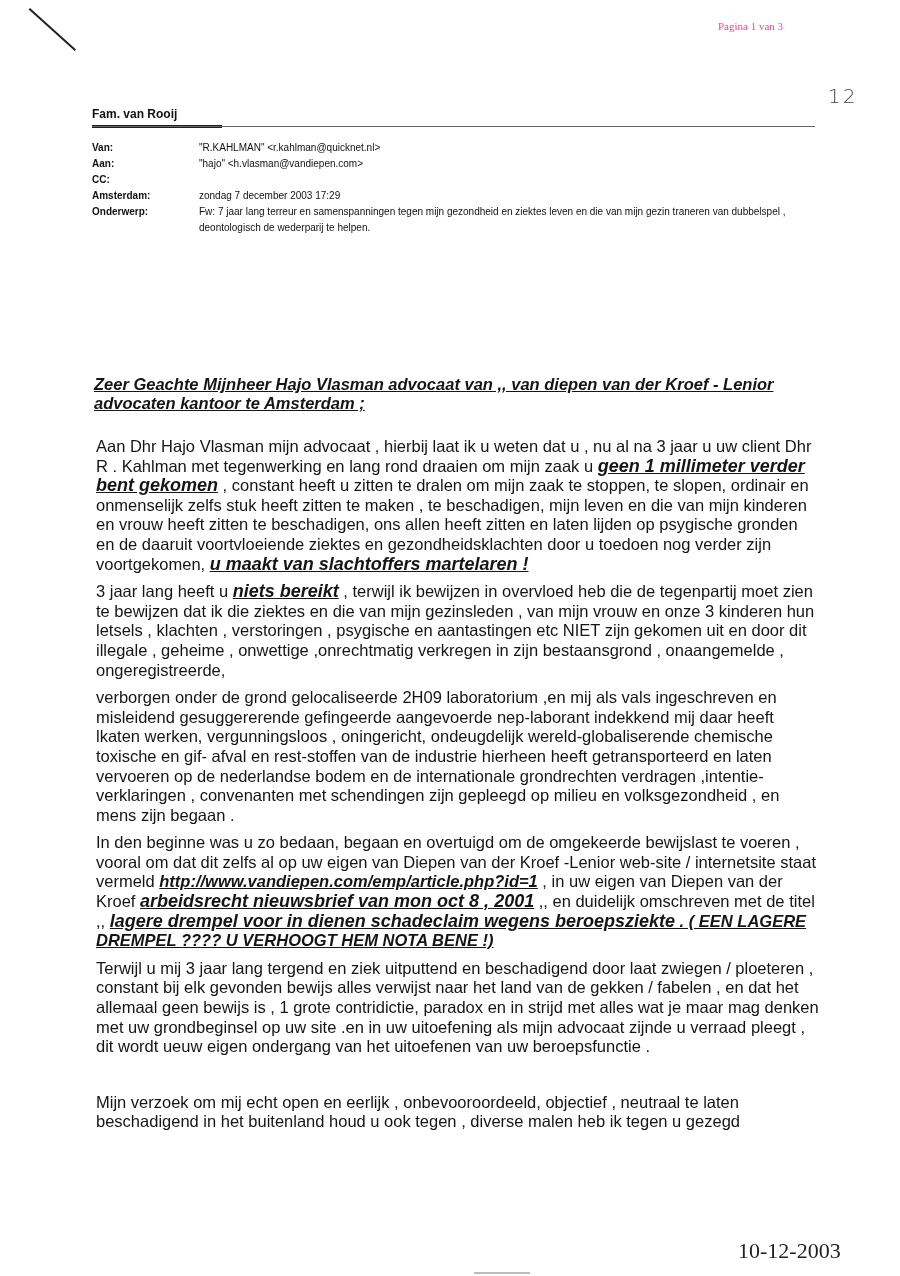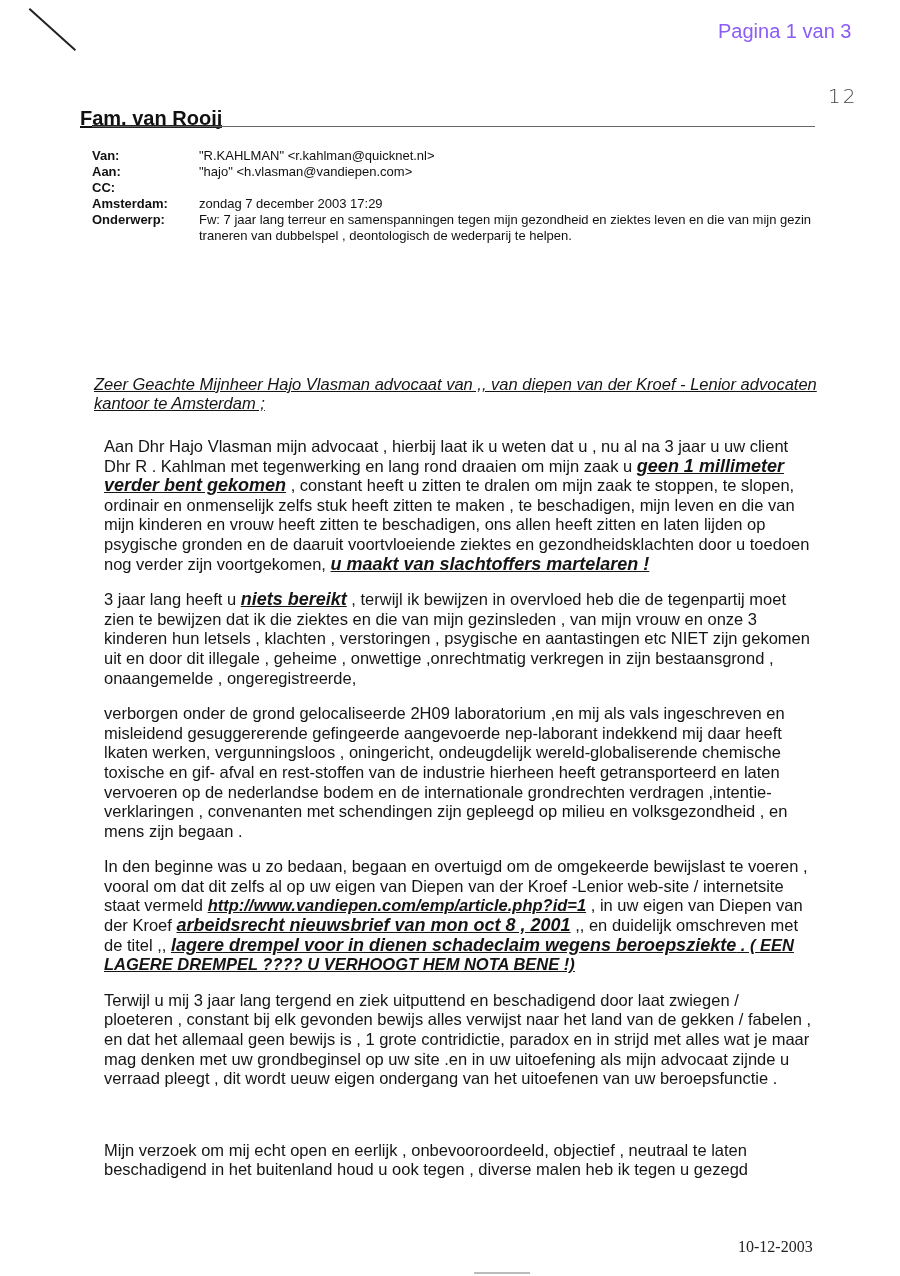--- a/index.html
+++ b/index.html
@@ -6,67 +6,67 @@
     body {
       width: 900px; height: 1276px; position: relative; overflow: hidden;
       color: #111; font-family: "Liberation Sans", sans-serif;
     }
     .slash {
       position: absolute; left: 30px; top: 8px; width: 62px; height: 2px;
       background: #222; transform-origin: 0 0; transform: rotate(42deg);
     }
     .page-num {
       position: absolute; left: 718px; top: 20px;
-      font-family: Liberation Sans, sans-serif; font-size: 20px; color: #8b5cf6;
+      font-family: Liberation Serif, serif; font-size: 11px; color: #ec4899;
     }
     .hand-num {
       position: absolute; left: 828px; top: 56px;
       font-family: "DejaVu Sans", sans-serif; font-size: 20px; color: #444;
       font-weight: 300; letter-spacing: 2px; margin-top: 28px;
     }
     .sender-name {
-      position: absolute; left: 80px; top: 107px;
-      font-family: "Liberation Sans", sans-serif; font-weight: bold; font-size: 20px;
-      text-decoration: underline; text-decoration-thickness: 2px;
+      position: absolute; left: 92px; top: 107px;
+      font-family: "Liberation Sans", sans-serif; font-weight: bold; font-size: 12px;
+      text-decoration-thickness: 2px;
     }
     .header-rule {
       position: absolute; left: 92px; top: 126px; width: 723px; height: 0;
       border-top: 1px solid #666;
     }
     .header-rule-thick {
       position: absolute; left: 92px; top: 125px; width: 130px; height: 0;
       border-top: 3px solid #222;
     }
     .meta {
-      position: absolute; left: 92px; top: 148px; width: 720px;
-      font-size: 13px; line-height: 16px;
+      position: absolute; left: 92px; top: 140px; width: 720px;
+      font-size: 10px; line-height: 16px;
     }
     .meta-row { display: flex; }
     .meta-label { width: 107px; font-weight: bold; flex: none; }
     .meta-value { flex: 1; }
     .body {
       position: absolute; left: 88px; top: 375px; width: 740px;
       font-size: 16.5px; line-height: 19.6px; color: #151515;
     }
-    .body p { margin: 16px; }
+    .body p { margin: 8px; }
     .salutation {
-      font-weight: normal; font-style: italic; text-decoration: underline;
+      font-weight: bold; font-style: italic; text-decoration: underline;
       font-size: 16.5px; line-height: 19px; margin: 0 0 24px 6px !important;
     }
     .em {
       font-weight: bold; font-style: italic; text-decoration: underline;
       font-size: 18px;
     }
     .em-sm {
       font-weight: bold; font-style: italic; text-decoration: underline;
     }
     .gap { height: 20px; }
     .footer-date {
       position: absolute; left: 738px; top: 1238px;
-      font-family: "Liberation Serif", serif; font-size: 16px; color: #222;
+      font-family: "Liberation Serif", serif; font-size: 22px; color: #222;
     }
     .bottom-mark {
       position: absolute; left: 474px; top: 1272px; width: 56px; height: 2px;
       background: #bbb;
     }
   </style>
 </head>
 <body>
 
 <div class="slash"></div>

